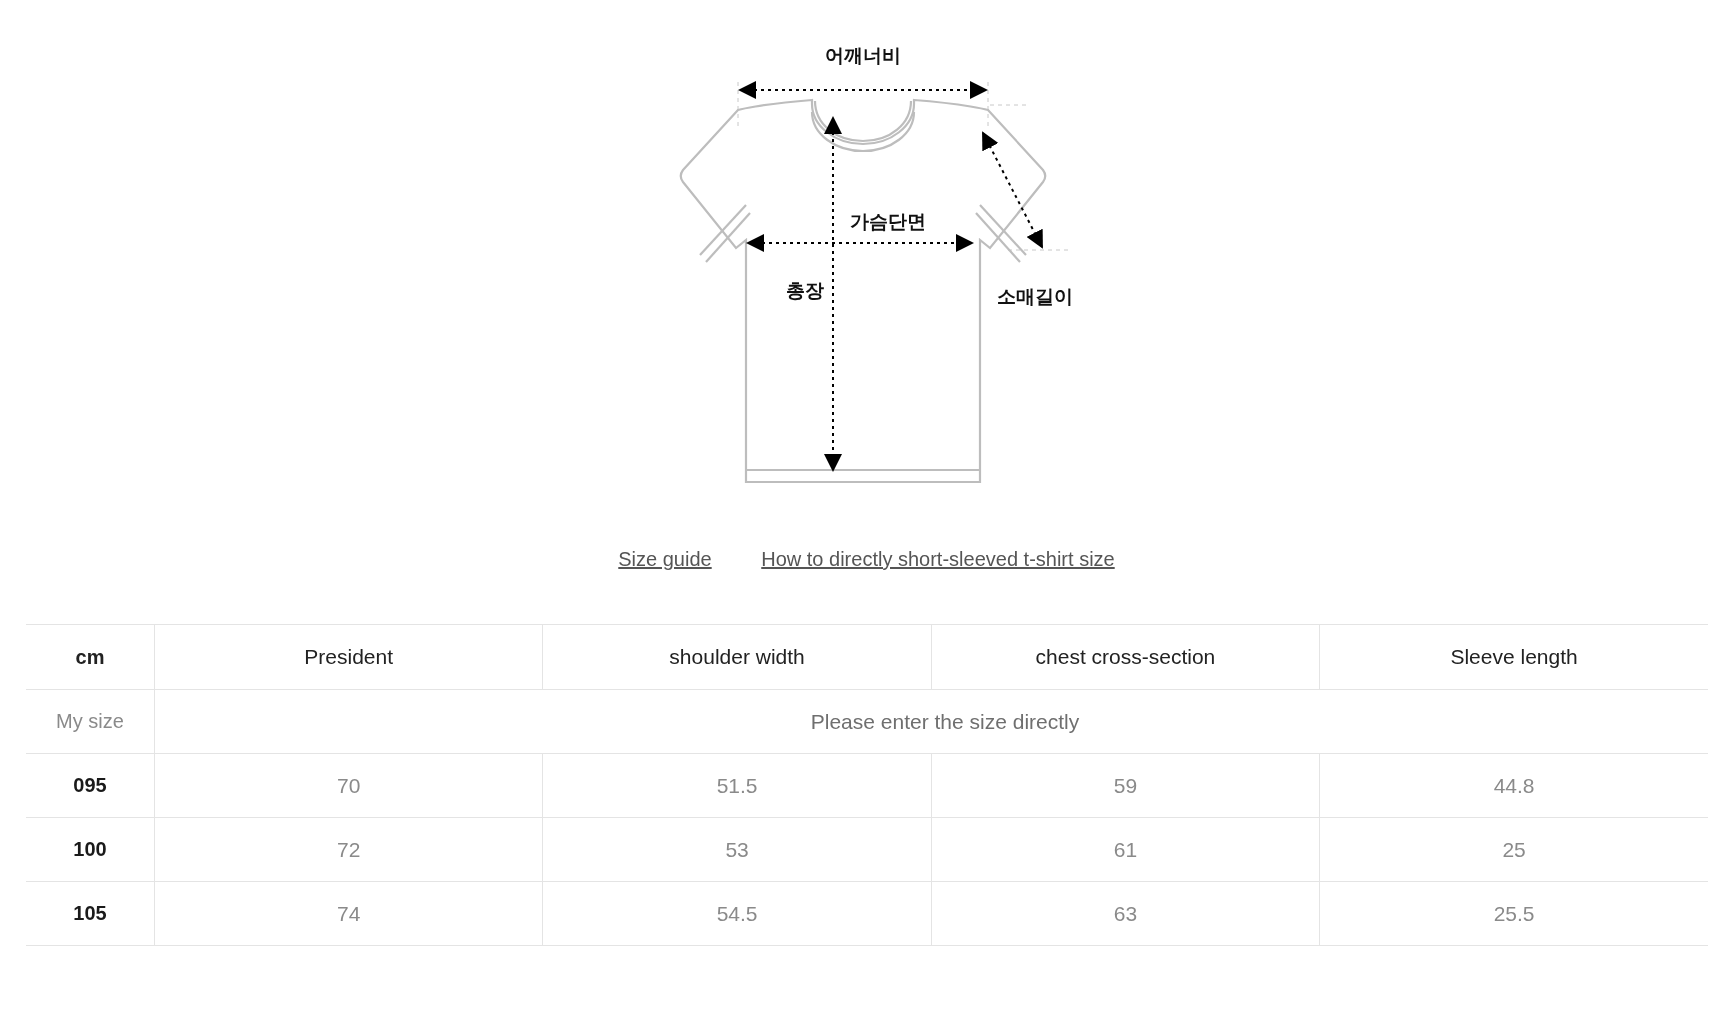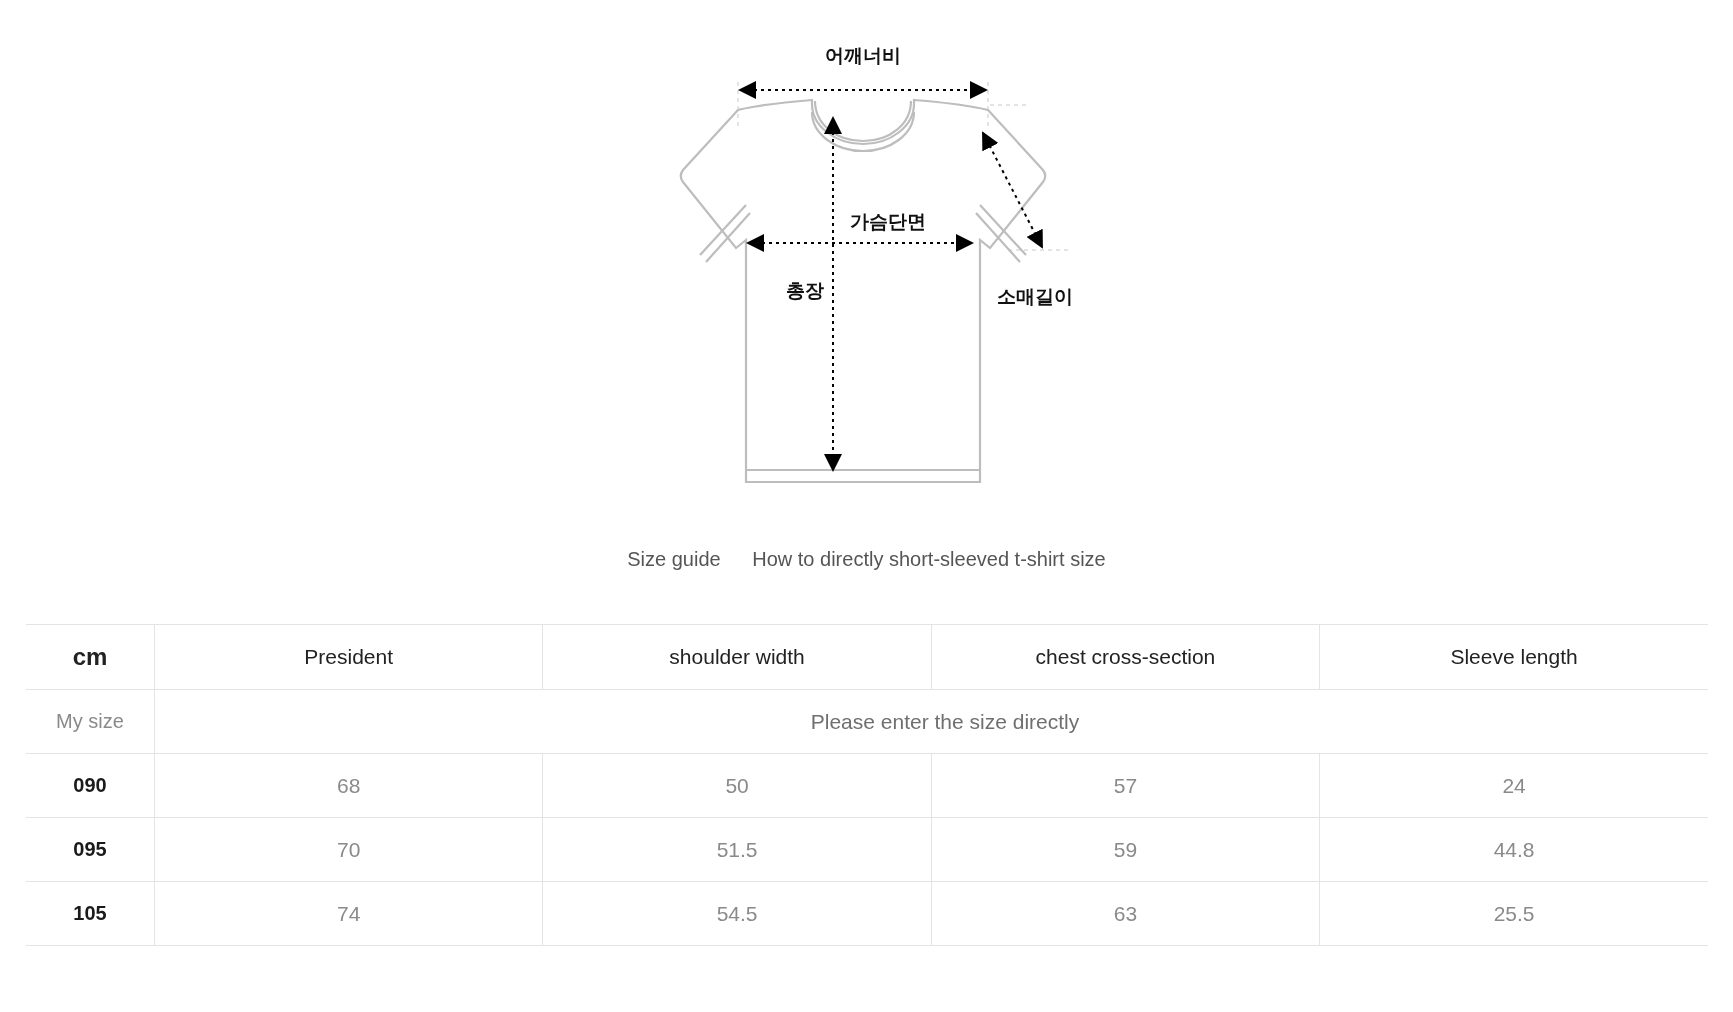--- a/index.html
+++ b/index.html
@@ -37,22 +37,23 @@
   .links-row {
     position: absolute;
     top: 548px;
     left: 0;
     width: 1733px;
     text-align: center;
     font-size: 20px;
   }
   .links-row .lnk {
     color: #555555;
+    text-decoration: underline;
     cursor: pointer;
-    margin: 0 13px;
+    margin: 0 22px;
     text-align: center;
   }
 
   
   .size-table {
     position: absolute;
     top: 624px;
     left: 26px;
     width: 1682px;
     border-collapse: collapse;
@@ -69,21 +70,21 @@
     border-right: none;
   }
   .size-table thead th {
     height: 62px;
     font-size: 21px;
     color: #222222;
     border-top: 1px solid #e4e4e4;
   }
   .size-table thead th.col-unit {
     font-weight: bold;
-    font-size: 24px;
+    font-size: 20px;
     width: 126px;
   }
   .row-mysize td.label {
     font-weight: normal;
     font-size: 20px;
     height: 61px;
   }
   .row-mysize td.enter {
     color: #6f6f6f;
     font-size: 21px;
@@ -187,34 +188,34 @@
         <th>Sleeve length</th>
       </tr>
     </thead>
     <tbody>
       <tr class="row-mysize">
         <td class="label">My size</td>
         <td class="enter" colspan="4">Please enter the size directly</td>
       </tr>
 
       <tr>
-        <td class="sizecode">090</td>
-        <td>68</td>
-        <td>50</td>
-        <td>57</td>
-        <td>24</td>
-      </tr>
-      <tr>
         <td class="sizecode">095</td>
         <td>70</td>
         <td>51.5</td>
         <td>59</td>
         <td>44.8</td>
       </tr>
       <tr>
+        <td class="sizecode">100</td>
+        <td>72</td>
+        <td>53</td>
+        <td>61</td>
+        <td>25</td>
+      </tr>
+      <tr>
         <td class="sizecode">105</td>
         <td>74</td>
         <td>54.5</td>
         <td>63</td>
         <td>25.5</td>
       </tr>
     </tbody>
   </table>
 
 </div>

